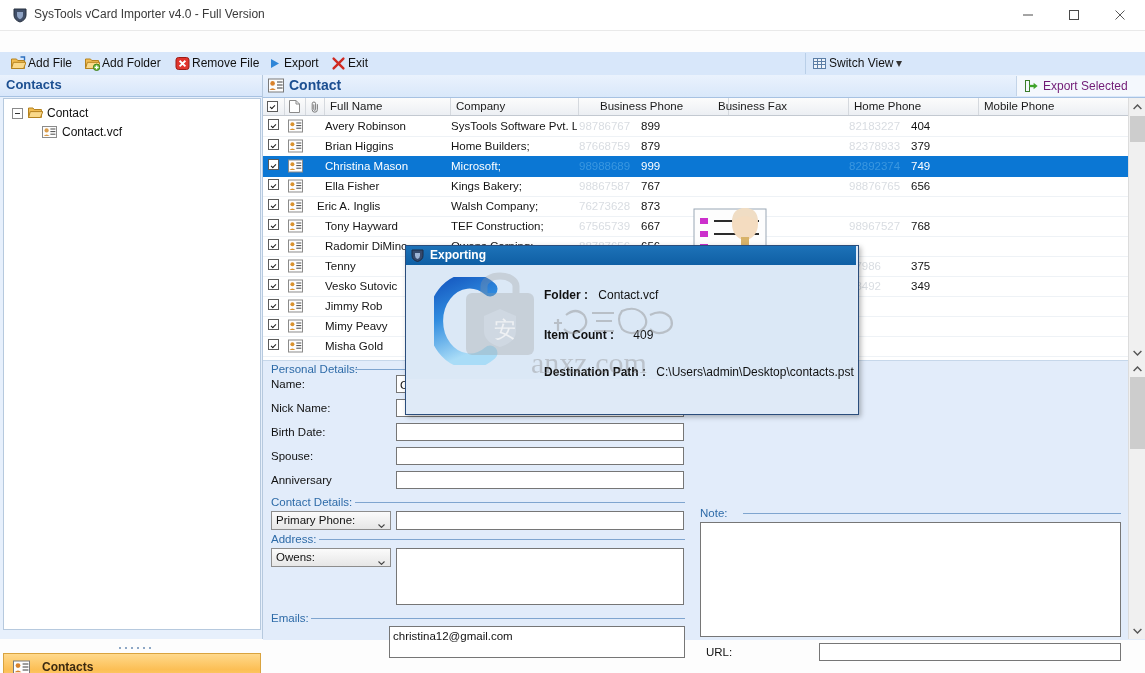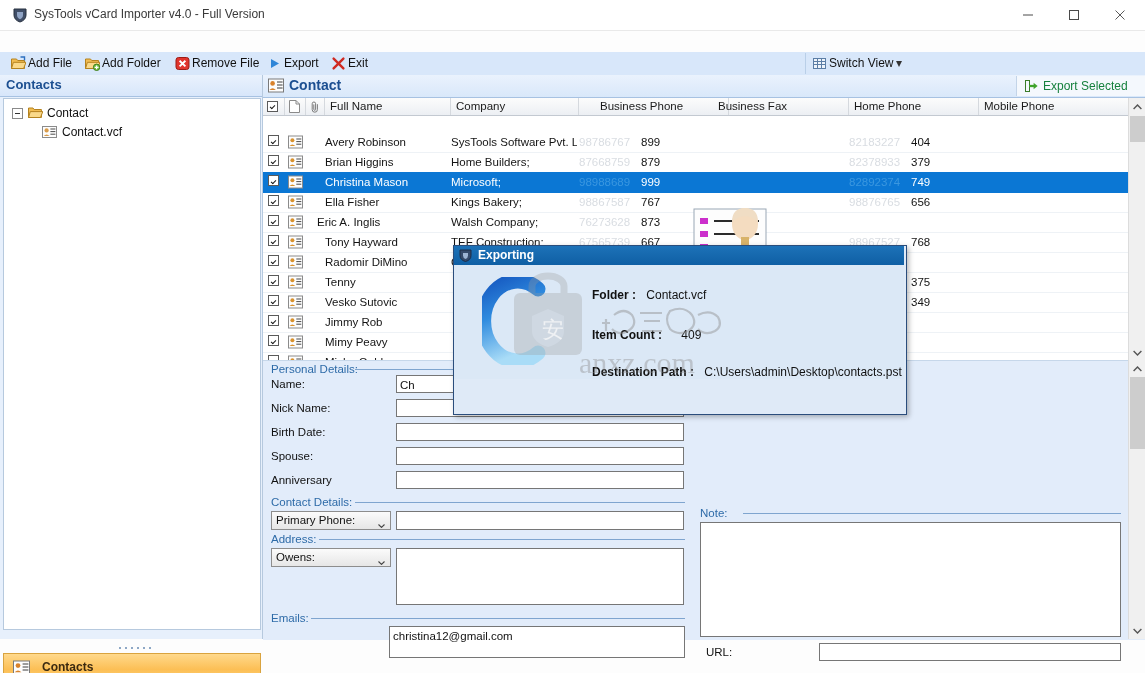--- a/index.html
+++ b/index.html
@@ -67,27 +67,27 @@
   .navbtn .nicon{position:absolute;left:9px;top:6px;width:17px;height:15px;}
   .navbtn .nlbl{position:absolute;left:38px;top:6px;font-size:12px;font-weight:bold;color:#3c2a10;}
 
   
   .mainpanel{position:absolute;left:262px;top:75px;width:883px;height:564px;background:#e7f0fc;border-left:1px solid #b6c9de;}
   .mp-header{position:absolute;left:0;top:0;width:883px;height:22px;background:linear-gradient(#eaf2fd,#d9e8fa);}
   .mp-header .mh-icon{position:absolute;left:5px;top:3px;width:16px;height:15px;}
   .mp-header .mh-title{position:absolute;left:26px;top:2px;font-size:14px;font-weight:bold;color:#1c4f91;}
   .exportsel{position:absolute;right:1px;top:1px;height:20px;width:128px;background:#f4f8fd;border-left:1px solid #c3d4e8;}
   .exportsel .es-icon{position:absolute;left:8px;top:4px;width:13px;height:12px;}
-  .exportsel .es-lbl{position:absolute;left:26px;top:3px;font-size:12px;color:#15803d;}
+  .exportsel .es-lbl{position:absolute;left:26px;top:3px;font-size:12px;color:#701a75;}
 
   
   .grid{position:absolute;left:0;top:22px;width:883px;height:263px;background:#ffffff;border-top:1px solid #a7c2e2;}
   .ghead{position:absolute;left:0;top:0;width:883px;height:17px;background:linear-gradient(#fcfcfc,#eceff3);border-bottom:1px solid #c3c9d1;}
   .gh{position:absolute;top:0;height:17px;line-height:17px;font-size:11.5px;color:#1a1a1a;border-right:1px solid #d5d9de;padding-left:5px;box-sizing:border-box;overflow:hidden;white-space:nowrap;}
-  .grow{position:absolute;left:0;width:866px;height:20px;border-bottom:1px solid #eef2f6;margin-top:16px;}
+  .grow{position:absolute;left:0;width:866px;height:20px;border-bottom:1px solid #eef2f6;}
   .grow.sel{background:#0b77d4;border-bottom:1px solid #0b77d4;}
   .gcell{position:absolute;top:0;height:20px;line-height:20px;font-size:11.5px;color:#141414;overflow:hidden;white-space:nowrap;}
   .grow.sel .gcell{color:#ffffff;}
   .gcell.dim{color:#d9dde2;}
   .grow.sel .gcell.dim{color:#3a97e0;}
   .chk{position:absolute;left:5px;top:3px;width:11px;height:11px;border:1px solid #5a5a5a;background:#fff;box-sizing:border-box;}
   .chk::after{content:"";position:absolute;left:2px;top:4px;width:4px;height:2px;border-left:1.6px solid #1a1a1a;border-bottom:1.6px solid #1a1a1a;transform:rotate(-45deg);}
   .rowicon{position:absolute;left:25px;top:3px;width:15px;height:14px;}
   .gscroll{position:absolute;right:0;top:0;width:17px;height:263px;background:#f0f0f0;border-left:1px solid #dcdcdc;}
   .gscroll .arr{position:absolute;left:0;width:17px;height:17px;background:#f0f0f0;}
@@ -104,21 +104,21 @@
   .fcombo .ctext{position:absolute;left:4px;top:2px;}
   .fcombo .carrow{position:absolute;right:5px;top:6px;width:7px;height:4px;}
   .avatar{position:absolute;left:693px;top:414px;width:98px;height:68px;}
   .dscroll{position:absolute;right:0;top:285px;width:17px;height:279px;background:#f0f0f0;border-left:1px solid #dcdcdc;}
   .dscroll .arr{position:absolute;left:0;width:17px;height:17px;}
   .dscroll .arr.top{top:0;} .dscroll .arr.bot{top:262px;}
   .dscroll .track{position:absolute;left:1px;top:17px;width:15px;height:245px;background:#f0f0f0;}
   .dscroll .thumb{position:absolute;left:1px;top:17px;width:15px;height:72px;background:#cdcdcd;}
 
   
-  .dialog{position:absolute;left:405px;top:245px;width:452px;height:168px;background:#dfeaf7;border:1px solid #2a4d7c;box-shadow:2px 2px 5px rgba(0,0,0,.28);margin-left:48px;}
+  .dialog{position:absolute;left:405px;top:245px;width:452px;height:168px;background:#dfeaf7;border:1px solid #2a4d7c;box-shadow:2px 2px 5px rgba(0,0,0,.28);}
   .dlg-tb{position:absolute;left:0;top:0;width:450px;height:19px;background:linear-gradient(#1d72b8,#0f5fa4);}
   .dlg-tb .dicon{position:absolute;left:5px;top:3px;width:13px;height:13px;}
   .dlg-tb .dtitle{position:absolute;left:24px;top:2px;font-size:12px;font-weight:bold;color:#ffffff;}
   .dlg-body{position:absolute;left:0;top:19px;width:450px;height:114px;background:#dbe8f6;overflow:hidden;}
   .spinner{position:absolute;left:28px;top:12px;width:78px;height:88px;}
   .dlg-row{position:absolute;font-size:12px;color:#111;white-space:nowrap;}
   .dlg-row b{font-weight:bold;}
   #dlg-folder{left:138px;top:23px;}
   #dlg-count{left:138px;top:63px;}
   #dlg-dest{left:138px;top:100px;}

